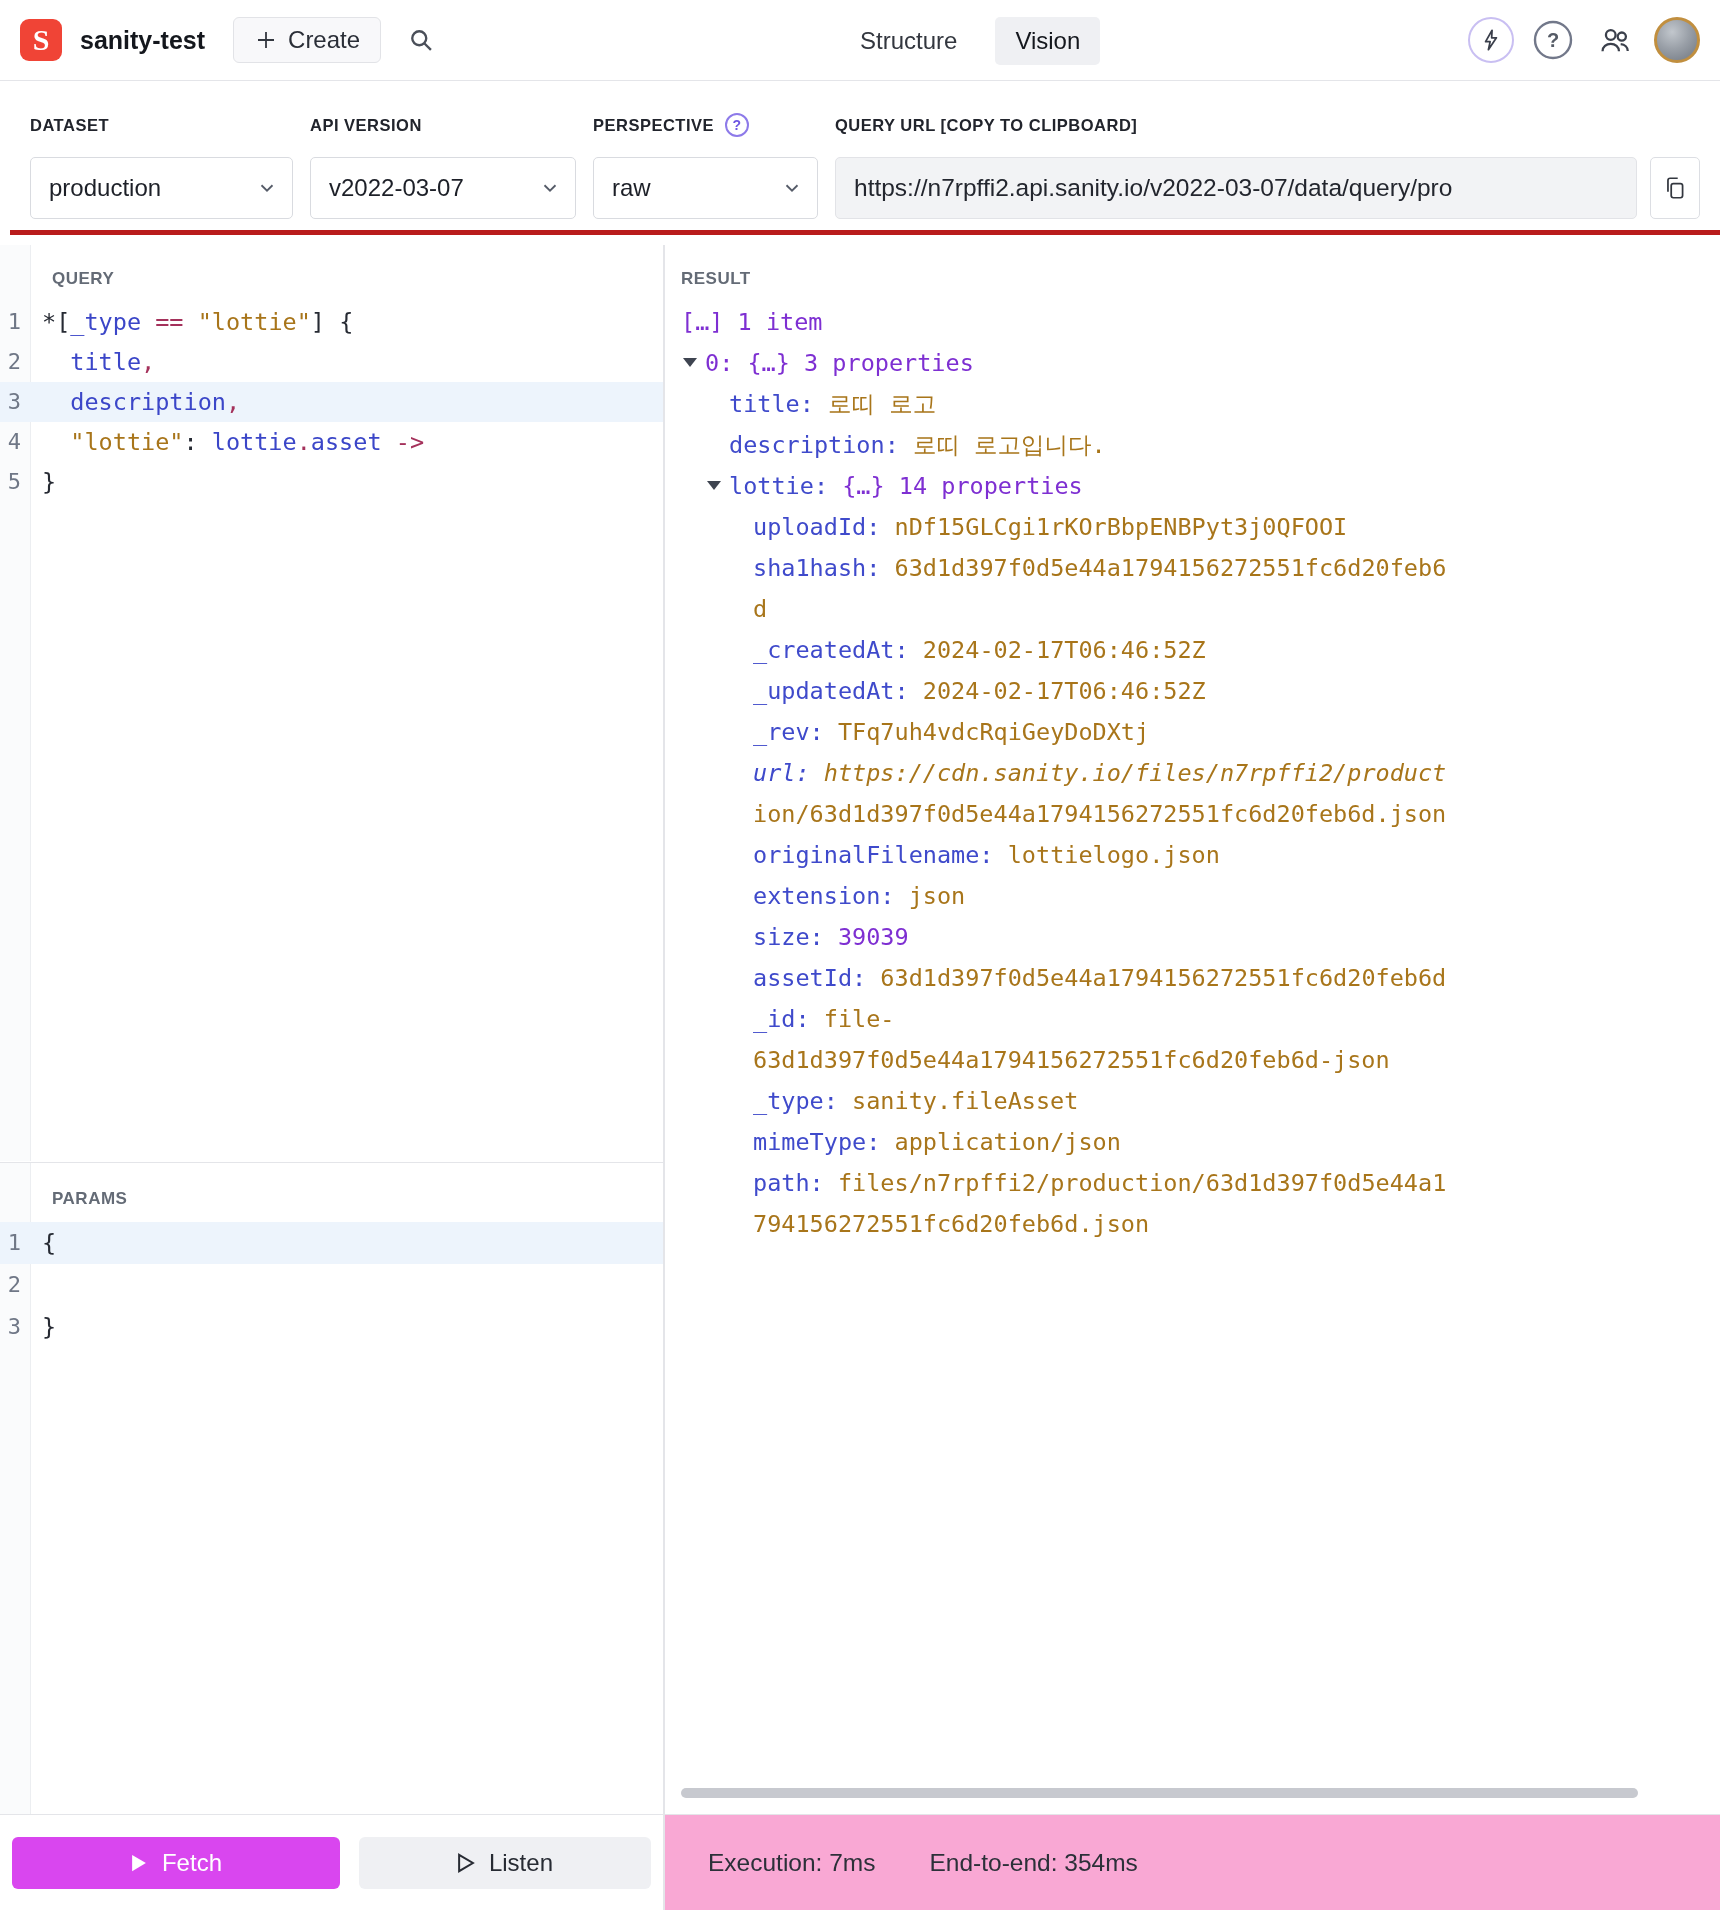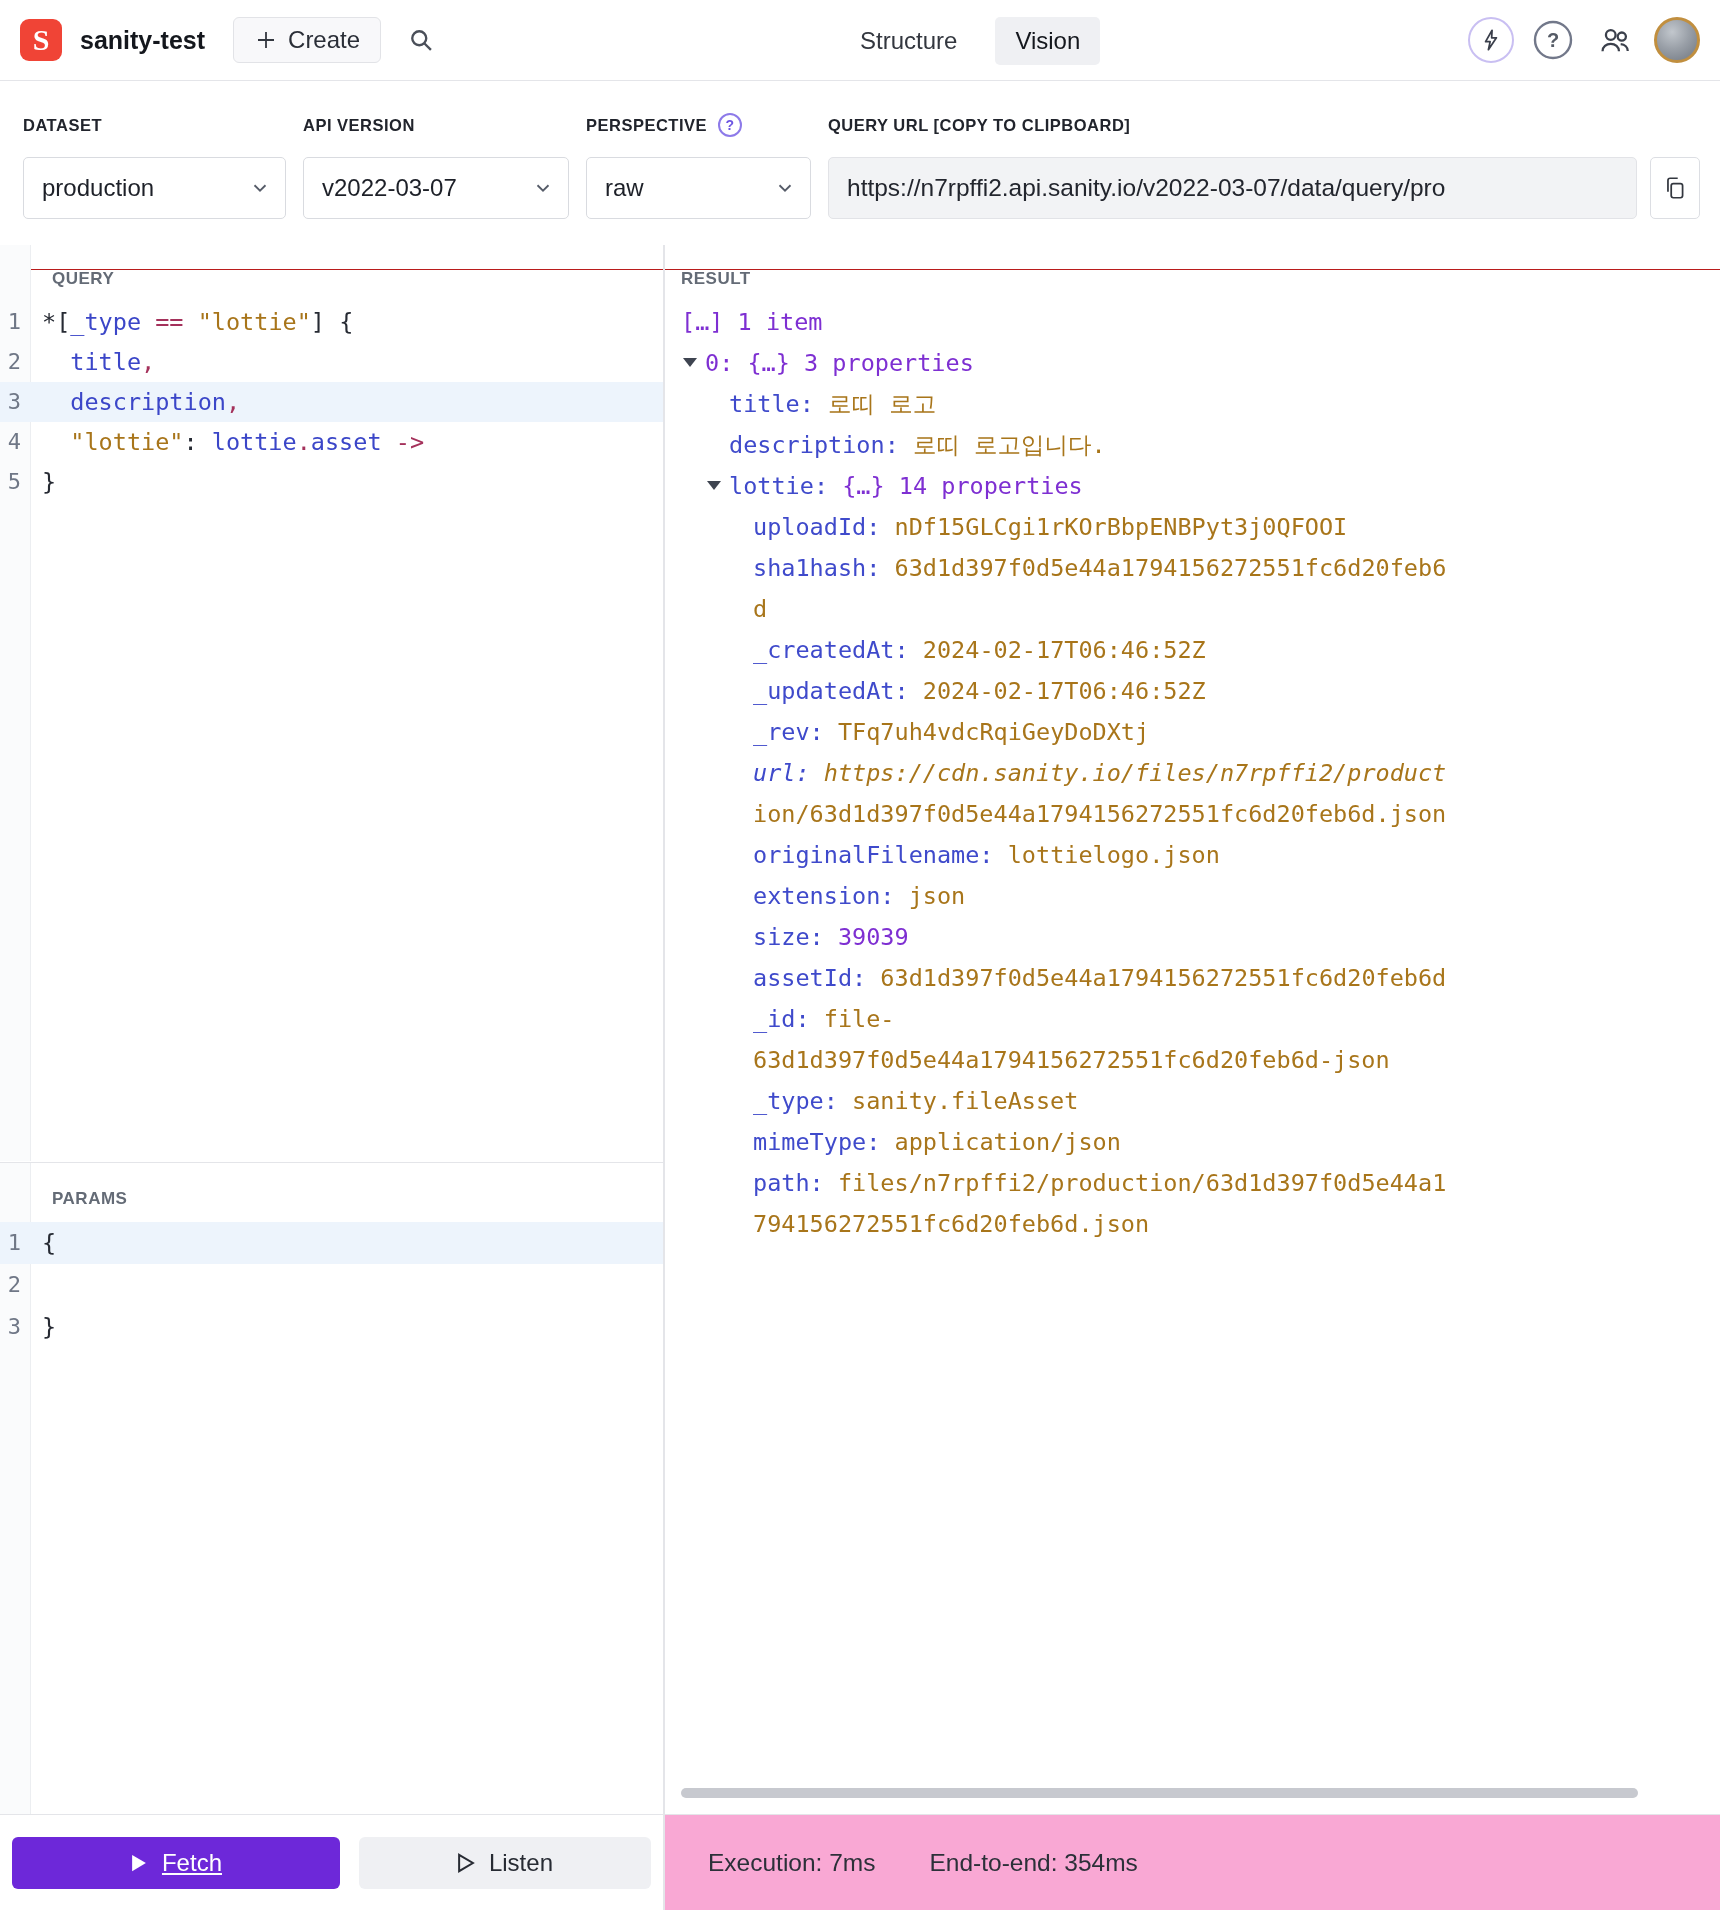--- a/index.html
+++ b/index.html
@@ -21,22 +21,22 @@
   .center-tabs { position:absolute; left:846px; top:0; height:81px; display:flex; align-items:center; gap:24px; }
   .tab { font-size:24px; color:#33373f; padding:10px 14px; }
   .tab.active { background:#eff0f3; border-radius:5px; color:#14171d; padding:10px 20px;text-align:center; }
   .right-icons { margin-left:auto; display:flex; align-items:center; gap:16px; }
   .ring-btn { width:46px; height:46px; border-radius:50%; display:flex; align-items:center; justify-content:center; }
   .ring-purple { border:2px solid #c9bff2; }
   .avatar { width:46px; height:46px; border-radius:50%; border:3px solid #c18f3f;
     background:radial-gradient(circle at 38% 30%, #c2c7cd 0%, #9aa0a8 45%, #6f7680 100%); }
 
   
-  .toolbar { position:absolute; top:82px; left:3px; right:0; height:188px;
-    border-bottom:1px solid #b91c1c; display:flex; gap:17px; padding:0 20px; }
+  .toolbar { position:absolute; top:82px; left:10px; right:0; height:153px;
+    border-bottom:5px solid #b91c1c; display:flex; gap:17px; padding:0 20px; }
   .fgroup { display:flex; flex-direction:column; }
   .fgroup .flabel { margin-top:33px; height:20px; font-size:16.5px; font-weight:700;
     letter-spacing:.5px; color:#21242c; display:flex; align-items:center; gap:10px; }
   .fcontrol { margin-top:22px; height:62px; border-radius:5px; display:flex;
     align-items:center; font-size:24px; color:#1d2028; }
   .select { border:1px solid #d9dbe0; background:#fff; justify-content:space-between; padding:0 14px 0 18px; }
   .w-dataset { width:263px; } .w-api { width:266px; } .w-persp { width:225px; }
   .fgroup.grow { flex:1; }
   .url-row { display:flex; gap:13px; margin-top:22px; }
   .url-input { flex:1; height:62px; background:#f2f3f5; border:1px solid #e2e3e7; border-radius:5px;
@@ -65,21 +65,21 @@
   .code { padding-left:12px; white-space:pre; color:#2a2e37; }
 
   .params-sec { position:absolute; top:917px; bottom:96px; left:0; right:0; border-top:1px solid #e4e5e9;
     background:linear-gradient(90deg,#fafbfc 0,#fafbfc 30px,transparent 30px); }
   .params-sec .sec-label { margin-top:26px; }
 
   .left-footer { position:absolute; bottom:0; height:96px; left:0; right:0; border-top:1px solid #e4e5e9;
     display:flex; align-items:center; padding:0 12px; gap:19px; background:#fff; z-index:3; }
   .btn { height:52px; border-radius:6px; display:flex; align-items:center; justify-content:center;
     gap:14px; font-size:24px; }
-  .btn-fetch { width:329px; background:#6d28d9; color:#fff;text-decoration:underline; }
+  .btn-fetch { width:329px; background:#d946ef; color:#fff; }
   .btn-listen { width:293px; background:#eff0f3; color:#272b33; }
 
   
   .result-sec { position:absolute; top:0; left:0; right:0; bottom:96px; overflow:hidden; }
   .result-sec .sec-label { margin:24px 0 0 16px; }
   .rlines { margin-top:13px; font-family:"DejaVu Sans Mono", monospace, sans-serif; font-size:23.5px; }
   .rline { position:relative; height:41px; line-height:41px; white-space:pre; }
   .tri { position:absolute; top:15px; width:0; height:0;
     border-left:7px solid transparent; border-right:7px solid transparent; border-top:9px solid #3e4450; }
   .hbar { position:absolute; left:16px; width:957px; bottom:112px; height:10px;

